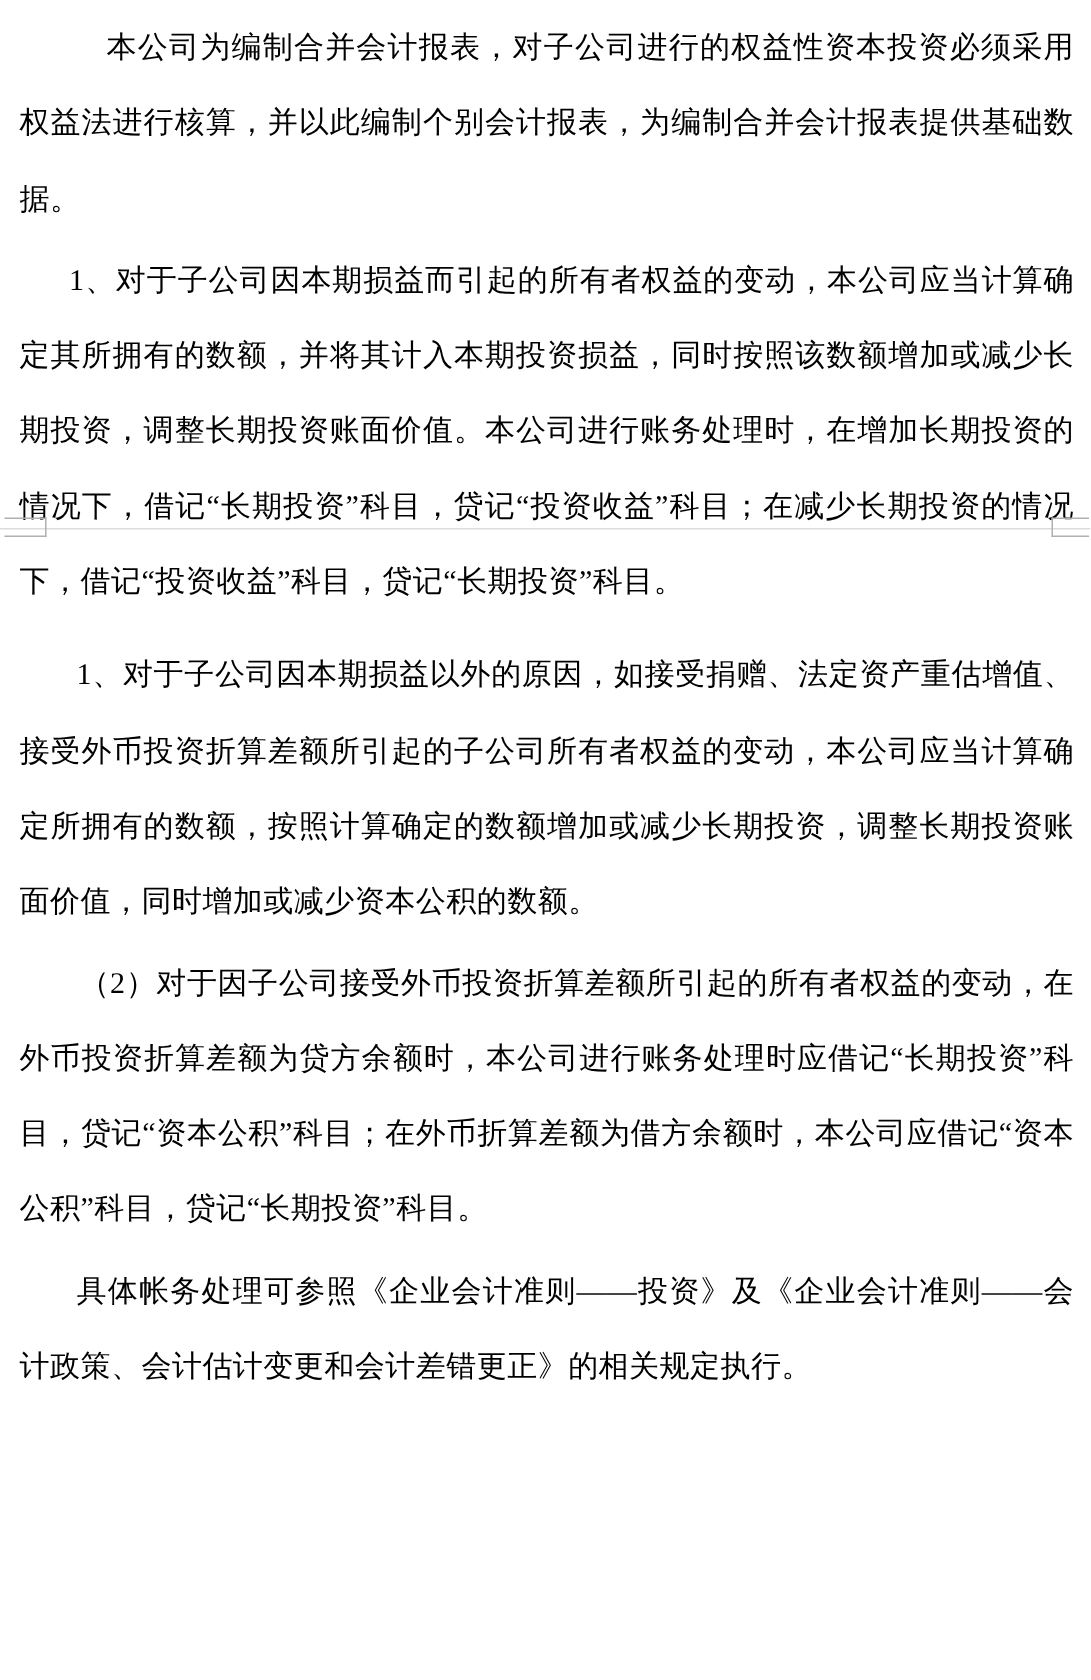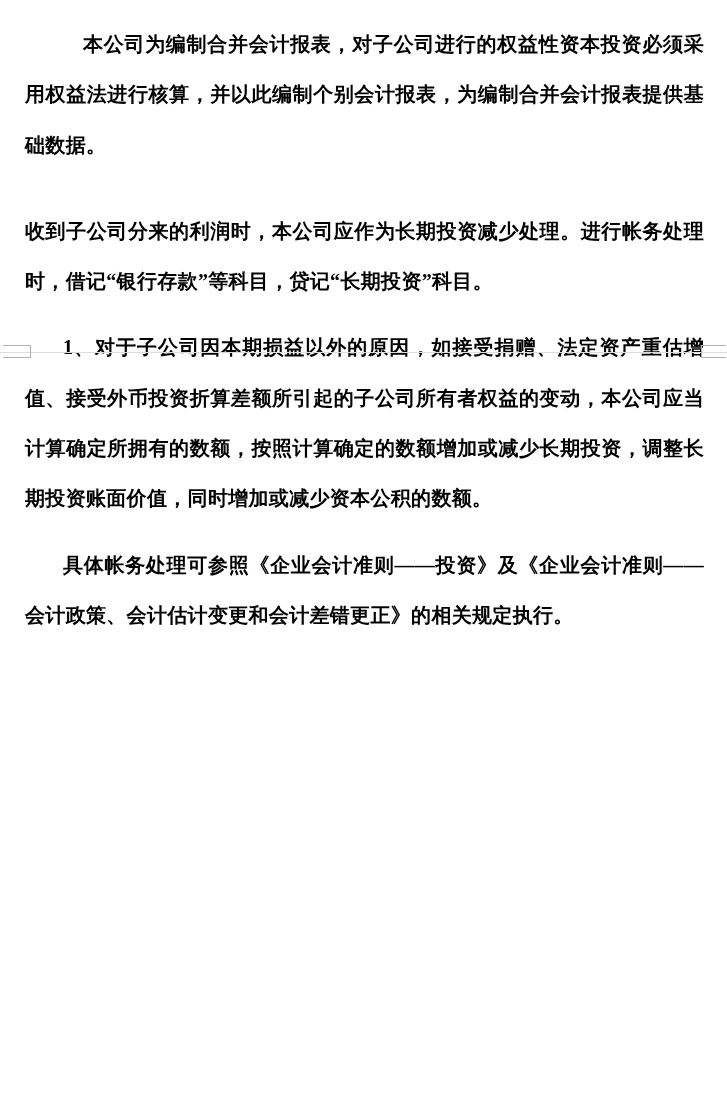--- a/index.html
+++ b/index.html
@@ -19,26 +19,25 @@
     background: var(--page-bg);
     color: var(--text-color);
     font-family: "Liberation Serif", "DejaVu Serif", serif;
     position: relative;
     overflow: hidden;
   }
   .page-content {
     padding: 3px 7px 0 9px;
   }
   .para {
-    margin: 16px;
+    margin: 4px;
     font-size: 20px;
     line-height: 50.3px;
     letter-spacing: 0.32px;
     text-align: justify;
-    font-weight: bold;
   }
   
   .indent-a { text-indent: 58px; }  
   .indent-b { text-indent: 33px; }  
   .indent-c { text-indent: 0;    }  
   .indent-d { text-indent: 38px; }  
   .indent-e { text-indent: 40px; }  
   .indent-f { text-indent: 38px; }  
 
   .break-spacer { height: 4px; }
@@ -78,23 +77,24 @@
     border-top: 1px solid var(--box-border);
     border-bottom: 1px solid var(--box-border);
     border-left: 1px solid var(--box-border);
   }
 </style>
 </head>
 <body>
 
 <div class="page-content">
   <p class="para indent-a">本公司为编制合并会计报表，对子公司进行的权益性资本投资必须采用权益法进行核算，并以此编制个别会计报表，为编制合并会计报表提供基础数据。</p>
+  <p class="para indent-b">1、对于子公司因本期损益而引起的所有者权益的变动，本公司应当计算确定其所拥有的数额，并将其计入本期投资损益，同时按照该数额增加或减少长期投资，调整长期投资账面价值。本公司进行账务处理时，在增加长期投资的情况下，借记“长期投资”科目，贷记“投资收益”科目；在减少长期投资的情况下，借记“投资收益”科目，贷记“长期投资”科目。</p>
   <div class="break-spacer"></div>
-  <p class="para indent-c">收到子公司分来的利润时，本公司应作为长期投资减少处理。进行帐务处理时，借记“银行存款”等科目，贷记“长期投资”科目。</p>
   <p class="para indent-d">1、对于子公司因本期损益以外的原因，如接受捐赠、法定资产重估增值、接受外币投资折算差额所引起的子公司所有者权益的变动，本公司应当计算确定所拥有的数额，按照计算确定的数额增加或减少长期投资，调整长期投资账面价值，同时增加或减少资本公积的数额。</p>
+  <p class="para indent-e">（2）对于因子公司接受外币投资折算差额所引起的所有者权益的变动，在外币投资折算差额为贷方余额时，本公司进行账务处理时应借记“长期投资”科目，贷记“资本公积”科目；在外币折算差额为借方余额时，本公司应借记“资本公积”科目，贷记“长期投资”科目。</p>
   <p class="para indent-f">具体帐务处理可参照《企业会计准则——投资》及《企业会计准则——会计政策、会计估计变更和会计差错更正》的相关规定执行。</p>
 </div>
 
 <div class="pagebreak">
   <div class="pb-line"></div>
   <div class="pb-box pb-left"></div>
   <div class="pb-box pb-right"></div>
 </div>
 
 </body></html>

